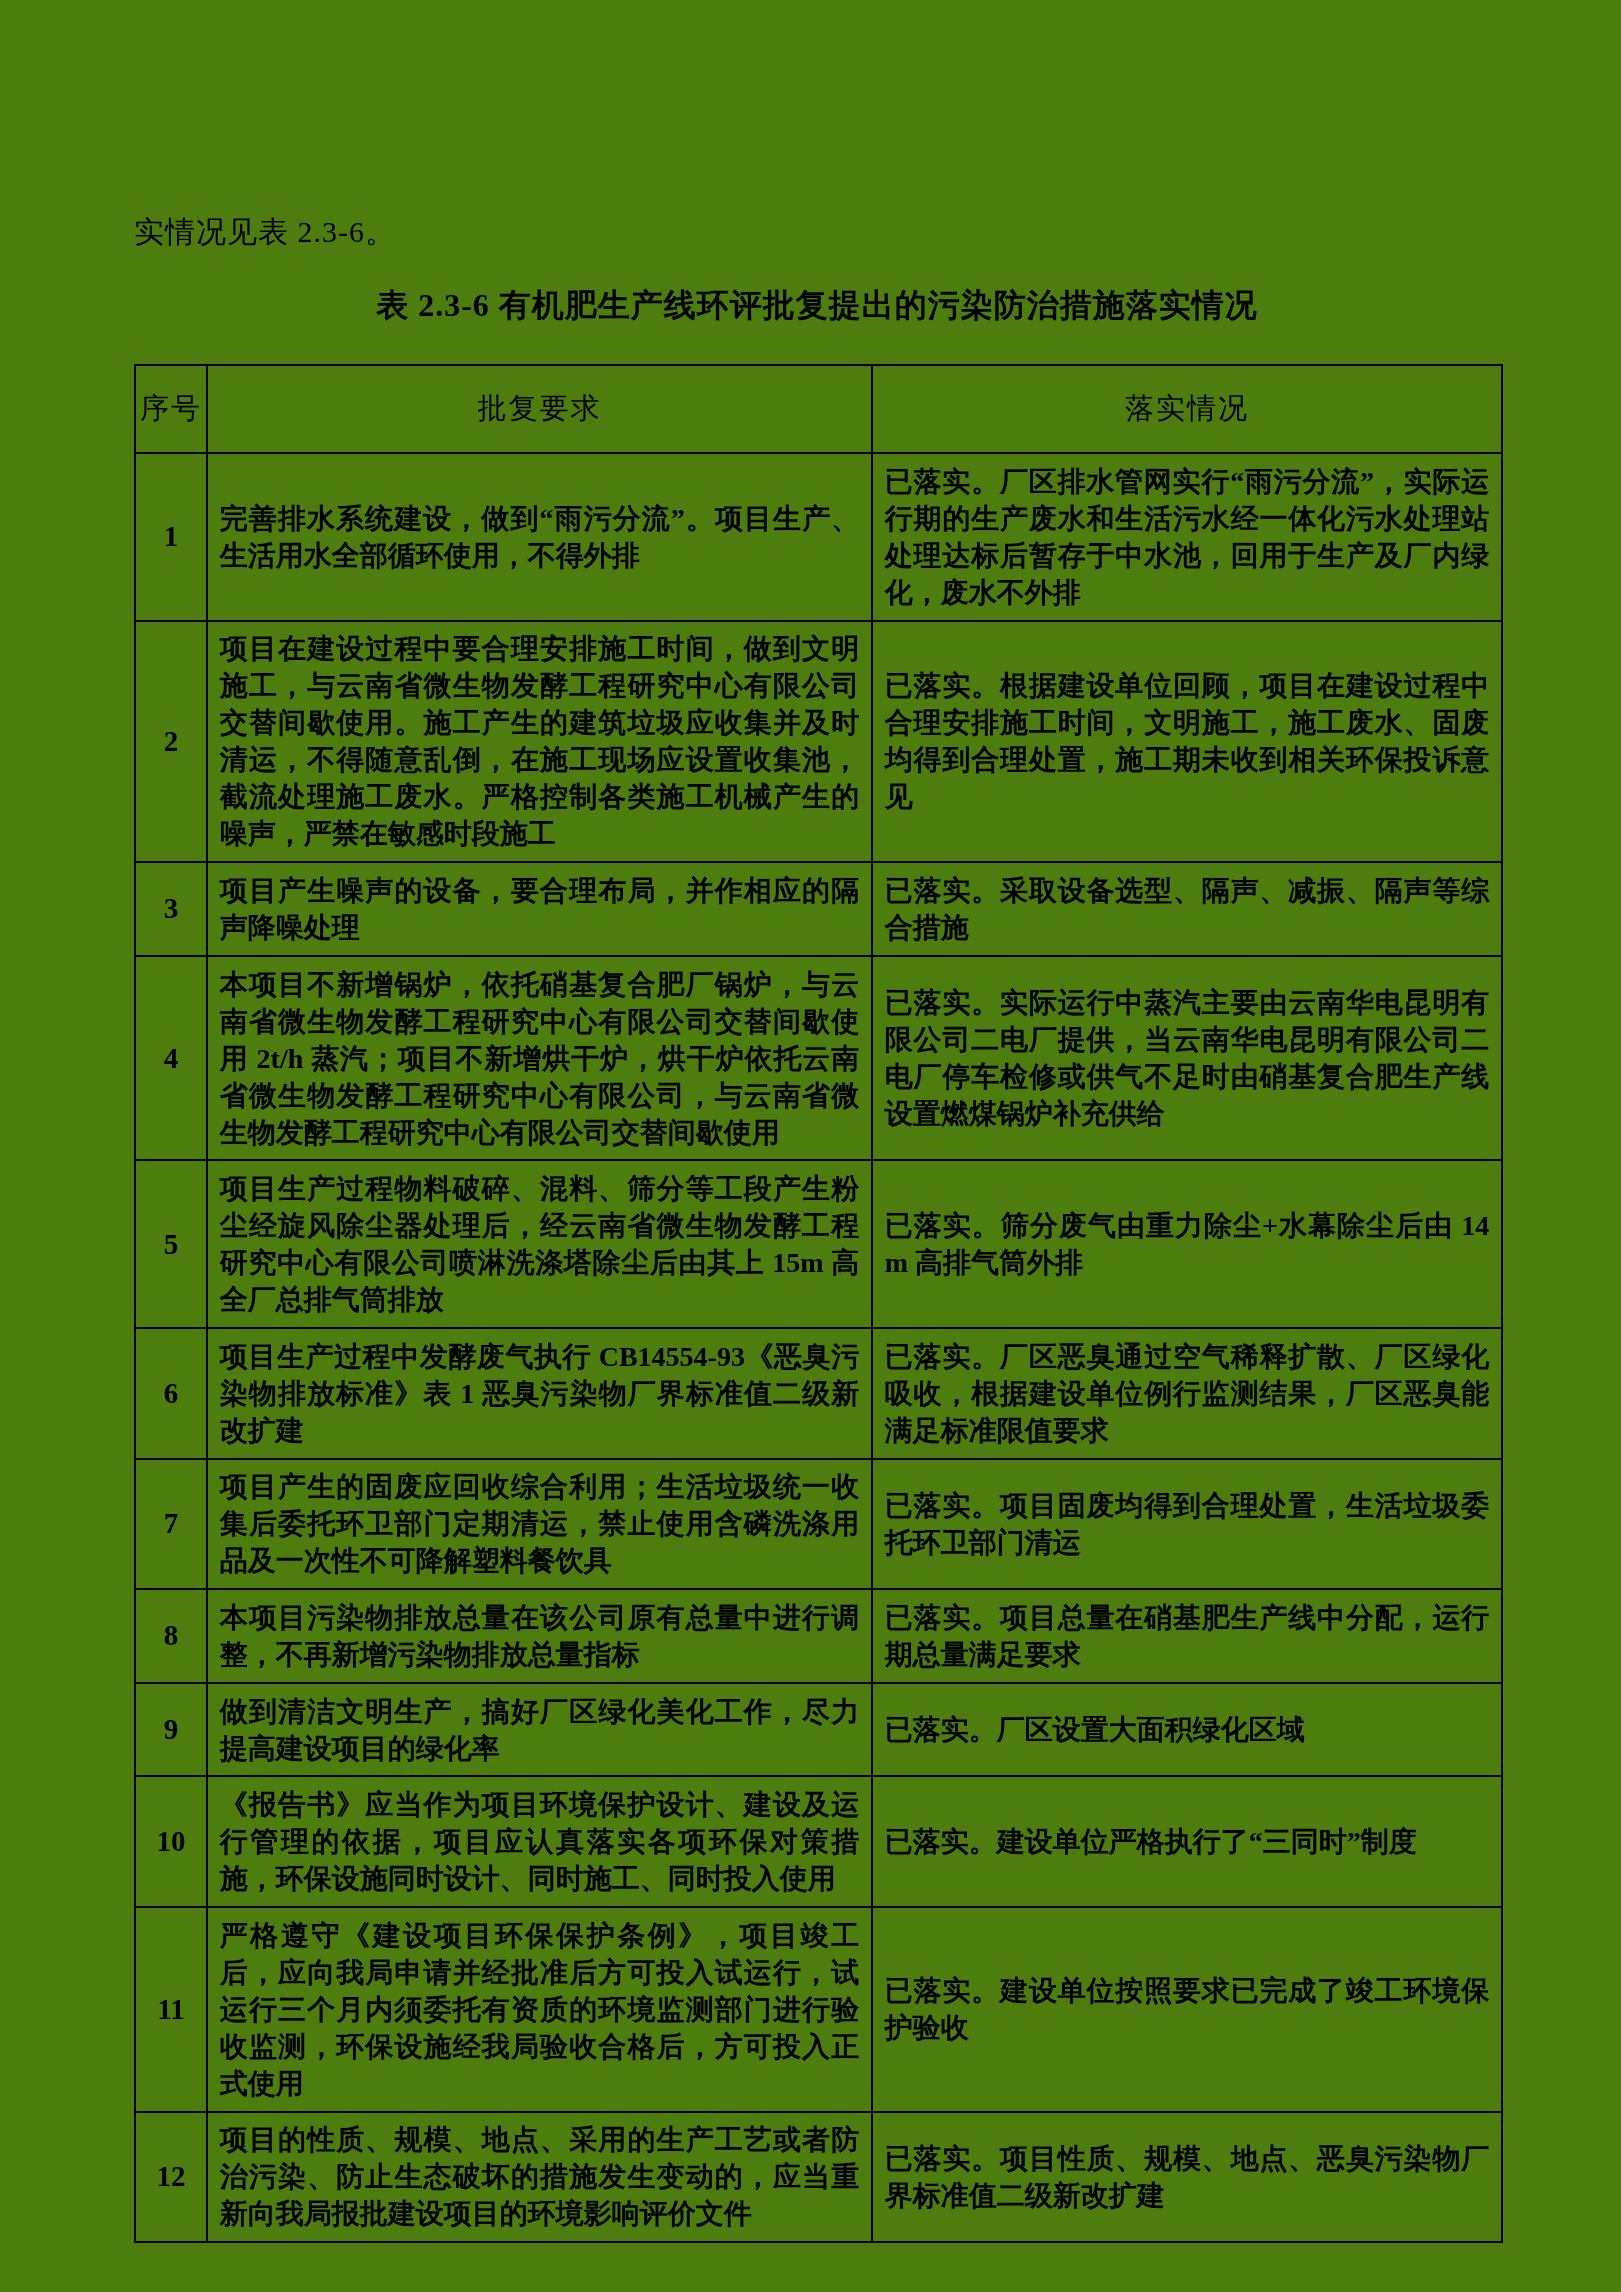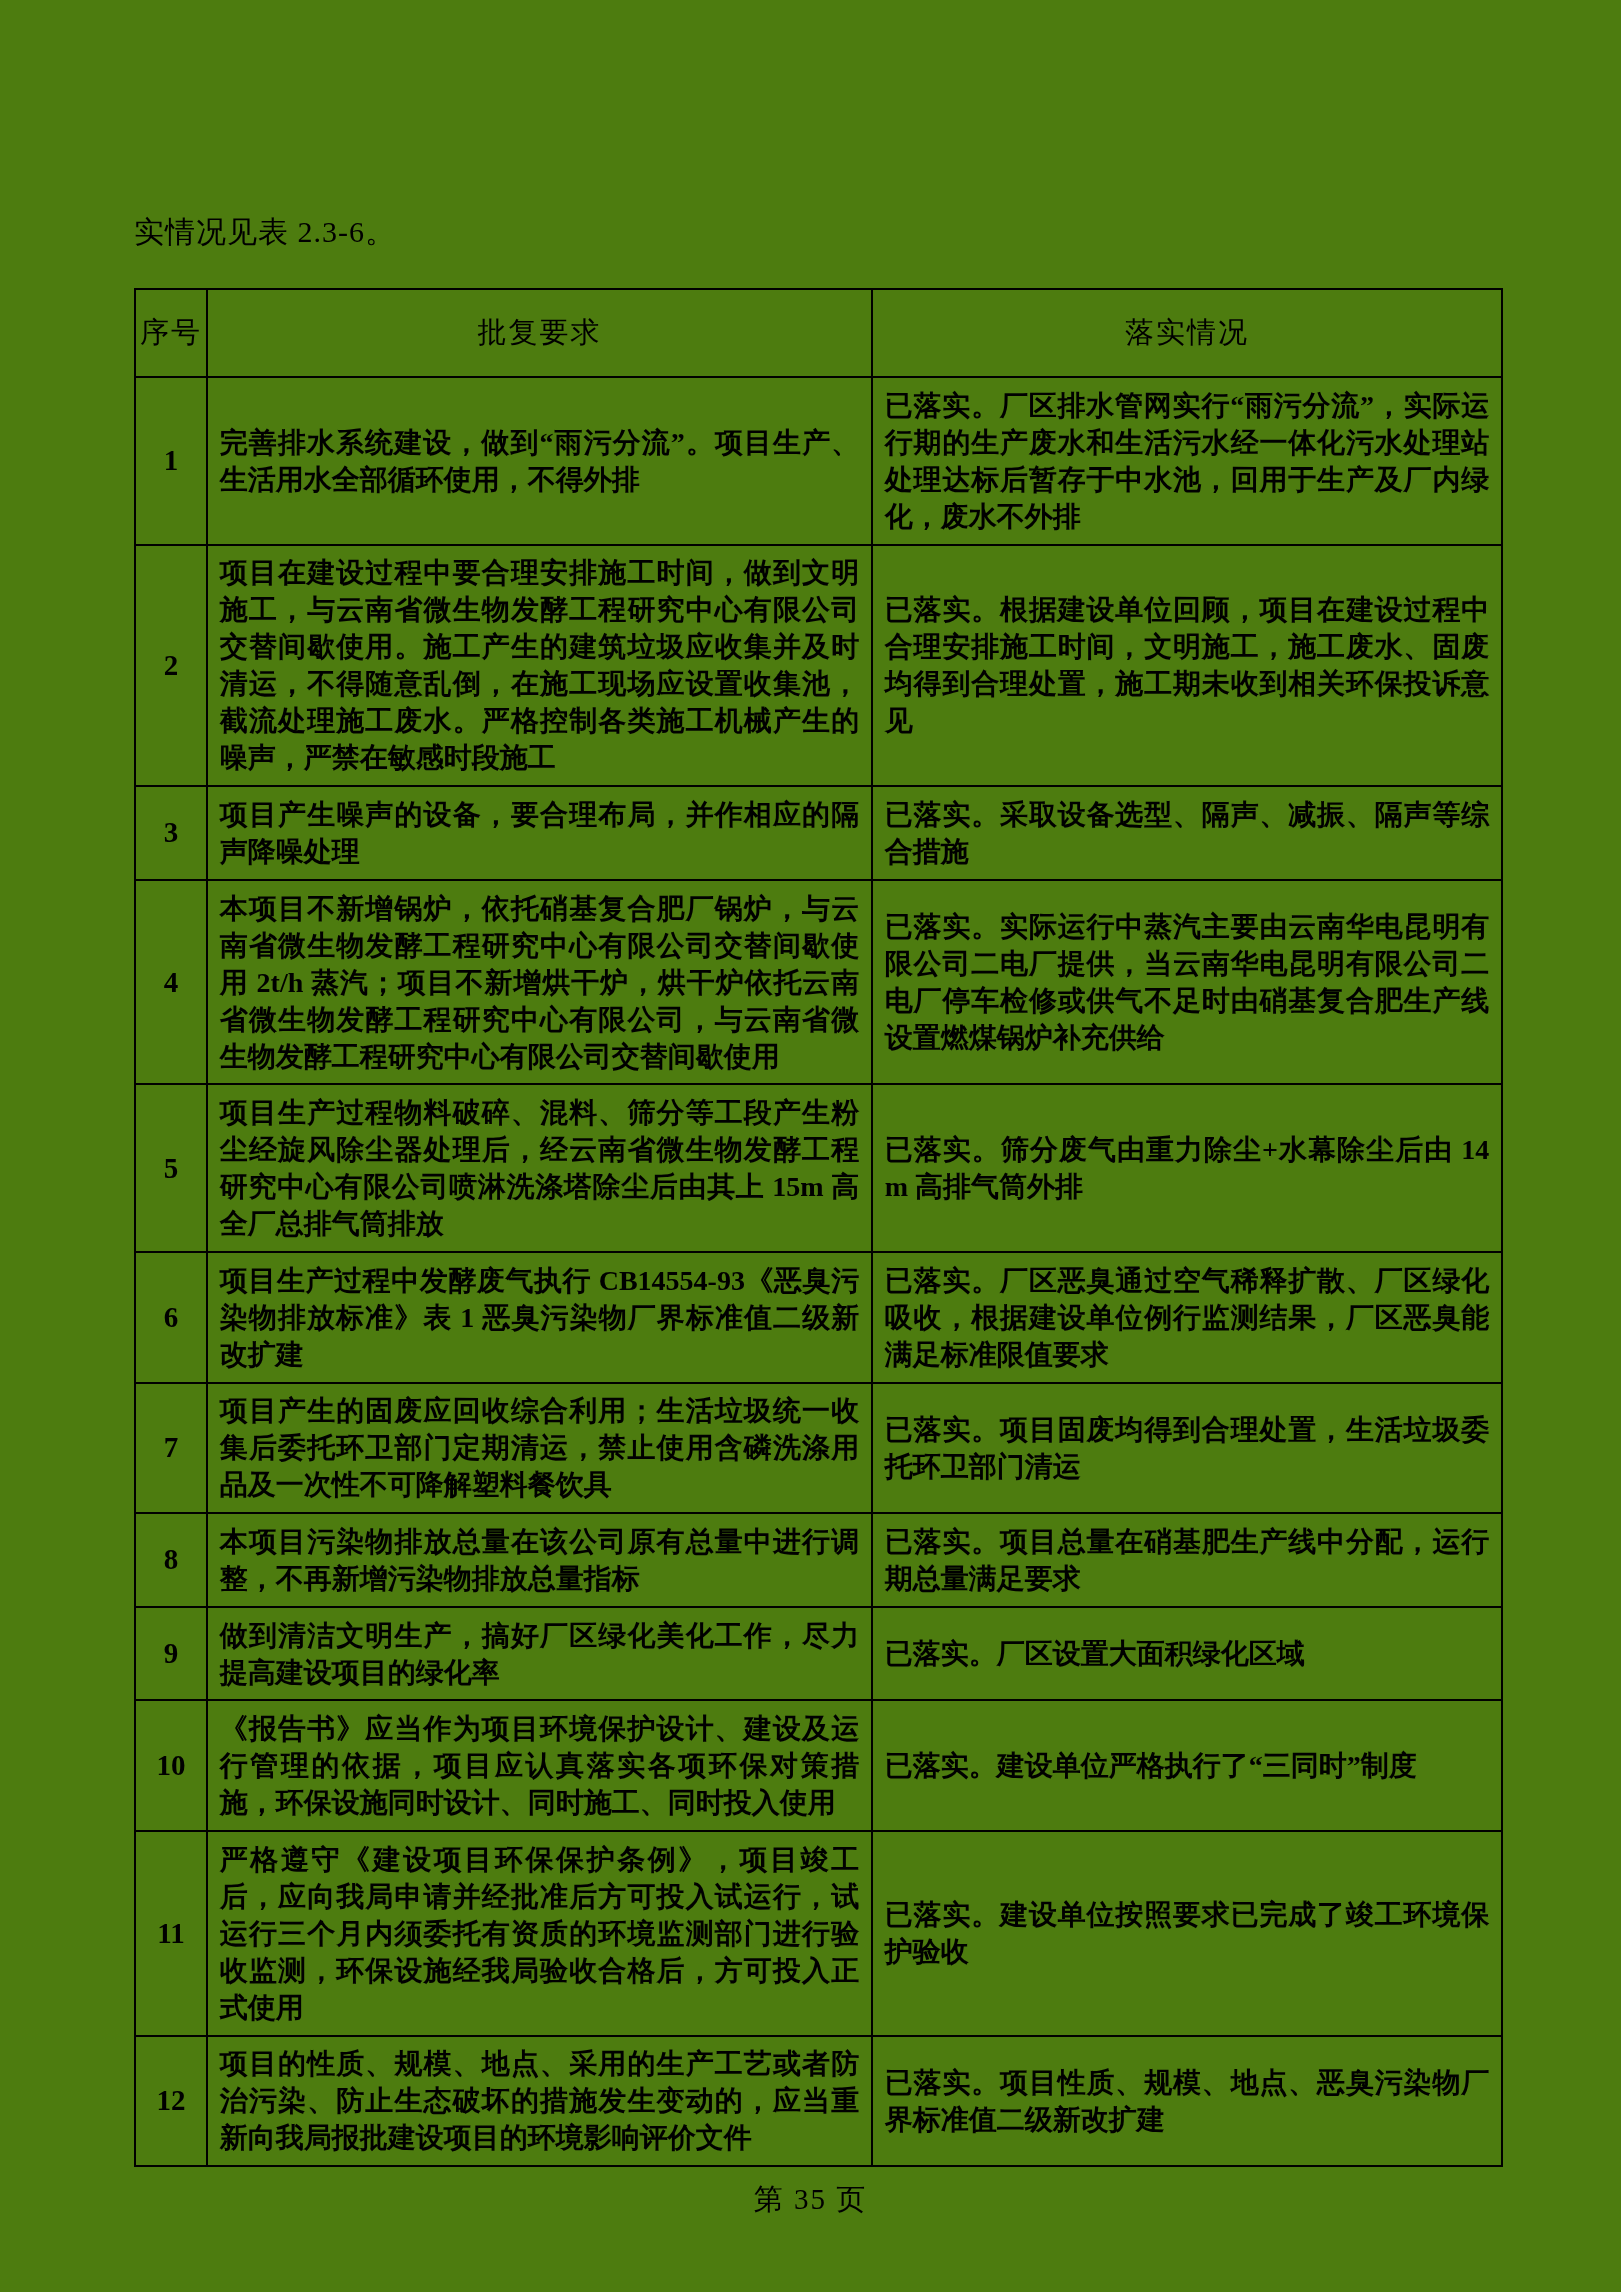--- a/index.html
+++ b/index.html
@@ -85,20 +85,21 @@
     font-size: 29px;
     letter-spacing: 2px;
   }
 </style>
 </head>
 <body>
 
 <div class="page">
   <div class="content">
     <p class="intro">实情况见表 2.3-6。</p>
+    <div class="doc-title">表 2.3-6 有机肥生产线环评批复提出的污染防治措施落实情况</div>
     <table class="approval-table">
       <colgroup>
         <col class="c-no">
         <col class="c-req">
         <col class="c-impl">
       </colgroup>
       <thead>
         <tr>
           <th>序号</th>
           <th>批复要求</th>
@@ -162,15 +163,14 @@
             <td class="cell-impl">已落实。建设单位按照要求已完成了竣工环境保护验收</td>
           </tr>
           <tr>
             <td class="cell-no">12</td>
             <td class="cell-req">项目的性质、规模、地点、采用的生产工艺或者防治污染、防止生态破坏的措施发生变动的，应当重新向我局报批建设项目的环境影响评价文件</td>
             <td class="cell-impl">已落实。项目性质、规模、地点、恶臭污染物厂界标准值二级新改扩建</td>
           </tr>
         </tbody>
     </table>
   </div>
-  <div class="page-footer">第 35 页</div>
 </div>
 
 
 </body></html>

